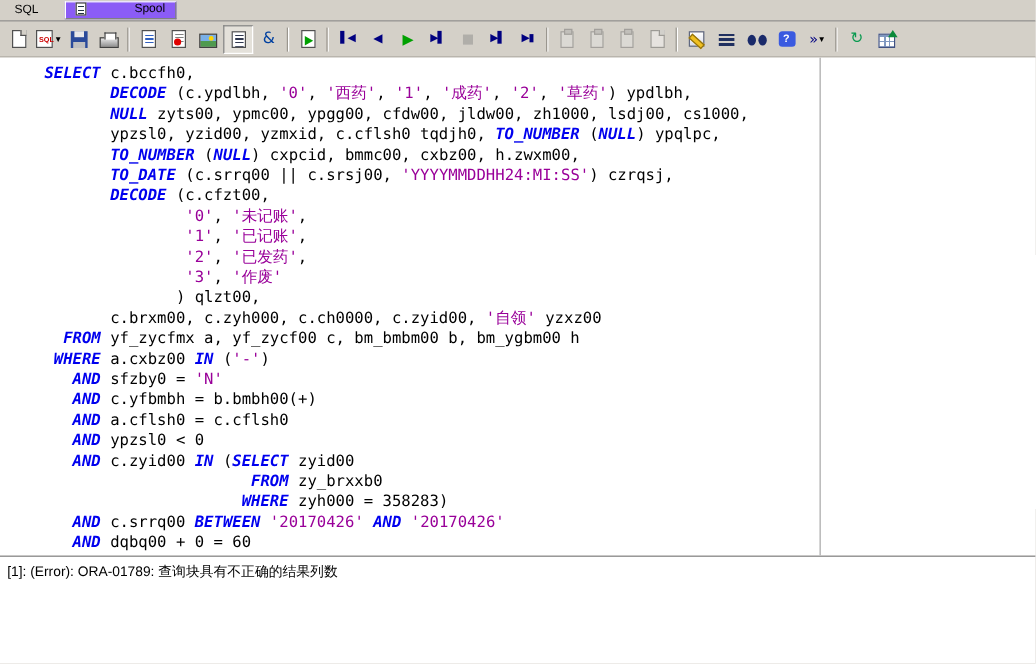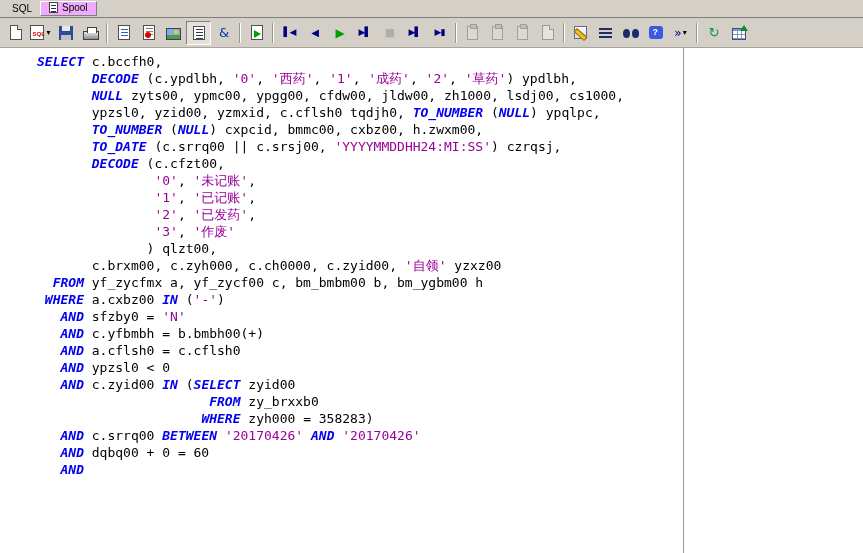--- a/index.html
+++ b/index.html
@@ -4,22 +4,22 @@
 <style>
   * { margin:0; padding:0; box-sizing:border-box; }
   html,body { width:863px; height:553px; overflow:hidden; }
   body { font-family:"Liberation Sans", sans-serif; background:#d4d0c8; }
   .window { width:863px; height:553px; display:flex; flex-direction:column; }
 
   
   .tabbar { height:18px; background:#d4d0c8; display:flex; align-items:center;
             border-bottom:1px solid #808080; padding-left:4px; }
   .tab { font-size:10px; color:#000; padding:1px 8px 2px 8px; display:flex; align-items:flex-end; }
-  .tab.boxed { background:#f0abfc; border:1px solid #808080; border-top-color:#fff; border-left-color:#fff;
-               height:15px; }
+  .tab.boxed { background:#8b5cf6; border:1px solid #808080; border-top-color:#fff; border-left-color:#fff;
+               margin-left:14px; height:15px;gap:36px; }
   .tab-icon { display:inline-block; width:9px; height:11px; background:#fff; border:1px solid #404040;
               margin-right:4px; position:relative; }
   .tab-icon::after { content:""; position:absolute; left:1px; top:2px; width:5px; height:7px;
               background:repeating-linear-gradient(#234 0 1px, transparent 1px 3px); }
 
   
   .toolbar { height:30px; background:#d4d0c8; display:flex; align-items:center; padding:0 3px;
              border-bottom:1px solid #a8a49c; }
   .tbtn { min-width:25px; height:24px; display:flex; align-items:center; justify-content:center;
           position:relative; border:1px solid transparent; }
@@ -203,14 +203,17 @@
       <div class="tbtn">
         <span class="shape sh-exportgrid"></span>
       </div>
     </div>
 
   <div class="editor-row">
     <div class="editor" id="editor"><div class="code-line"><span class="tok-kw">SELECT</span><span class="tok-pl"> c.bccfh0,</span></div><div class="code-line"><span class="tok-pl">       </span><span class="tok-kw">DECODE</span><span class="tok-pl"> (c.ypdlbh, </span><span class="tok-str">'0'</span><span class="tok-pl">, </span><span class="tok-str">'西药'</span><span class="tok-pl">, </span><span class="tok-str">'1'</span><span class="tok-pl">, </span><span class="tok-str">'成药'</span><span class="tok-pl">, </span><span class="tok-str">'2'</span><span class="tok-pl">, </span><span class="tok-str">'草药'</span><span class="tok-pl">) ypdlbh,</span></div><div class="code-line"><span class="tok-pl">       </span><span class="tok-kw">NULL</span><span class="tok-pl"> zyts00, ypmc00, ypgg00, cfdw00, jldw00, zh1000, lsdj00, cs1000,</span></div><div class="code-line"><span class="tok-pl">       ypzsl0, yzid00, yzmxid, c.cflsh0 tqdjh0, </span><span class="tok-kw">TO_NUMBER</span><span class="tok-pl"> (</span><span class="tok-kw">NULL</span><span class="tok-pl">) ypqlpc,</span></div><div class="code-line"><span class="tok-pl">       </span><span class="tok-kw">TO_NUMBER</span><span class="tok-pl"> (</span><span class="tok-kw">NULL</span><span class="tok-pl">) cxpcid, bmmc00, cxbz00, h.zwxm00,</span></div><div class="code-line"><span class="tok-pl">       </span><span class="tok-kw">TO_DATE</span><span class="tok-pl"> (c.srrq00 || c.srsj00, </span><span class="tok-str">'YYYYMMDDHH24:MI:SS'</span><span class="tok-pl">) czrqsj,</span></div><div class="code-line"><span class="tok-pl">       </span><span class="tok-kw">DECODE</span><span class="tok-pl"> (c.cfzt00,</span></div><div class="code-line"><span class="tok-pl">               </span><span class="tok-str">'0'</span><span class="tok-pl">, </span><span class="tok-str">'未记账'</span><span class="tok-pl">,</span></div><div class="code-line"><span class="tok-pl">               </span><span class="tok-str">'1'</span><span class="tok-pl">, </span><span class="tok-str">'已记账'</span><span class="tok-pl">,</span></div><div class="code-line"><span class="tok-pl">               </span><span class="tok-str">'2'</span><span class="tok-pl">, </span><span class="tok-str">'已发药'</span><span class="tok-pl">,</span></div><div class="code-line"><span class="tok-pl">               </span><span class="tok-str">'3'</span><span class="tok-pl">, </span><span class="tok-str">'作废'</span></div><div class="code-line"><span class="tok-pl">              ) qlzt00,</span></div><div class="code-line"><span class="tok-pl">       c.brxm00, c.zyh000, c.ch0000, c.zyid00, </span><span class="tok-str">'自领'</span><span class="tok-pl"> yzxz00</span></div><div class="code-line"><span class="tok-pl">  </span><span class="tok-kw">FROM</span><span class="tok-pl"> yf_zycfmx a, yf_zycf00 c, bm_bmbm00 b, bm_ygbm00 h</span></div><div class="code-line"><span class="tok-pl"> </span><span class="tok-kw">WHERE</span><span class="tok-pl"> a.cxbz00 </span><span class="tok-kw">IN</span><span class="tok-pl"> (</span><span class="tok-str">'-'</span><span class="tok-pl">)</span></div><div class="code-line"><span class="tok-pl">   </span><span class="tok-kw">AND</span><span class="tok-pl"> sfzby0 = </span><span class="tok-str">'N'</span></div><div class="code-line"><span class="tok-pl">   </span><span class="tok-kw">AND</span><span class="tok-pl"> c.yfbmbh = b.bmbh00(+)</span></div><div class="code-line"><span class="tok-pl">   </span><span class="tok-kw">AND</span><span class="tok-pl"> a.cflsh0 = c.cflsh0</span></div><div class="code-line"><span class="tok-pl">   </span><span class="tok-kw">AND</span><span class="tok-pl"> ypzsl0 &lt; 0</span></div><div class="code-line"><span class="tok-pl">   </span><span class="tok-kw">AND</span><span class="tok-pl"> c.zyid00 </span><span class="tok-kw">IN</span><span class="tok-pl"> (</span><span class="tok-kw">SELECT</span><span class="tok-pl"> zyid00</span></div><div class="code-line"><span class="tok-pl">                      </span><span class="tok-kw">FROM</span><span class="tok-pl"> zy_brxxb0</span></div><div class="code-line"><span class="tok-pl">                     </span><span class="tok-kw">WHERE</span><span class="tok-pl"> zyh000 = 358283)</span></div><div class="code-line"><span class="tok-pl">   </span><span class="tok-kw">AND</span><span class="tok-pl"> c.srrq00 </span><span class="tok-kw">BETWEEN</span><span class="tok-pl"> </span><span class="tok-str">'20170426'</span><span class="tok-pl"> </span><span class="tok-kw">AND</span><span class="tok-pl"> </span><span class="tok-str">'20170426'</span></div><div class="code-line"><span class="tok-pl">   </span><span class="tok-kw">AND</span><span class="tok-pl"> dqbq00 + 0 = 60</span></div><div class="code-line"><span class="tok-pl">   </span><span class="tok-kw">AND</span><span class="tok-pl"> </span></div></div>
     <div class="side-pane"></div>
   </div>
 
+  <div class="error-panel">
+    <div>[1]: (Error): ORA-01789: 查询块具有不正确的结果列数</div>
+  </div>
 
 </div>
 
 </body></html>

